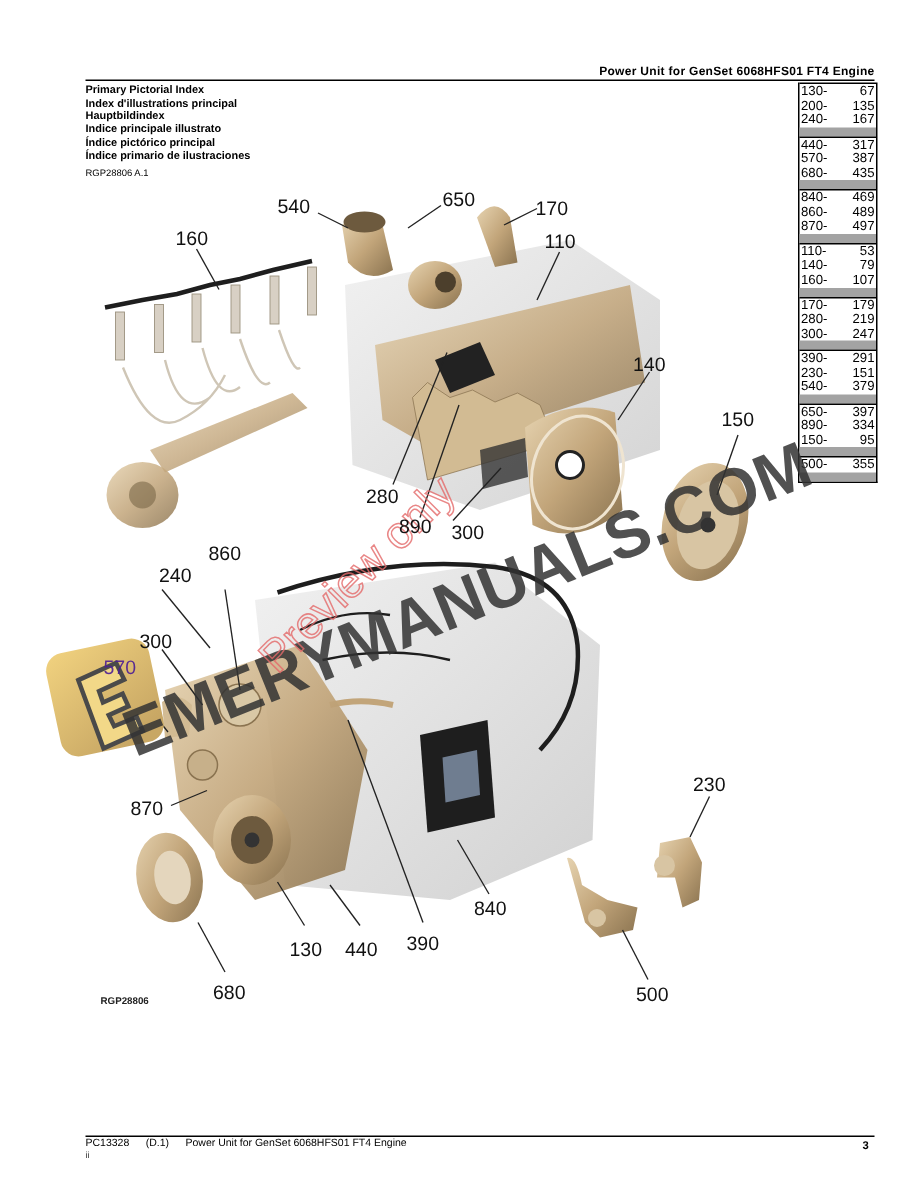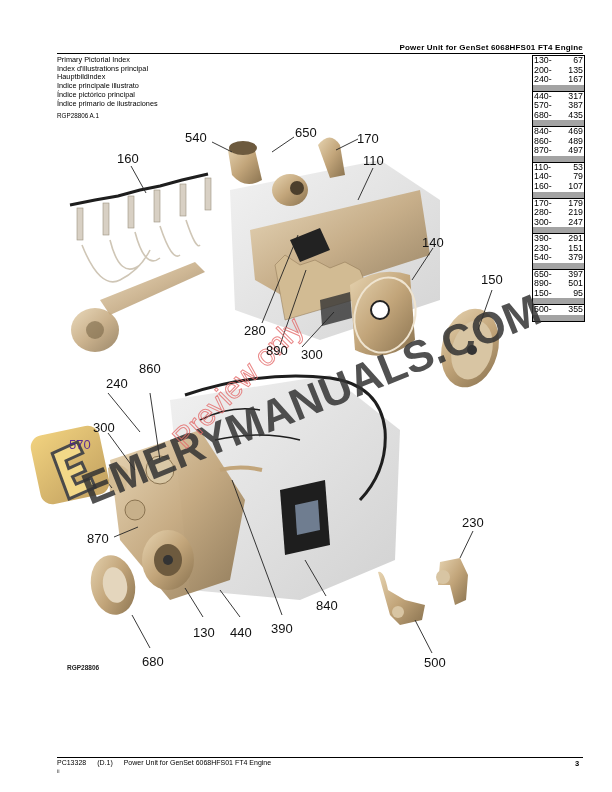--- a/index.html
+++ b/index.html
@@ -2,21 +2,21 @@
 <html><head>
 <meta charset="utf-8">
 <style>
   html, body { margin:0; padding:0; background:#ffffff; }
   body { width:612px; height:792px; position:relative; overflow:hidden;
          font-family:"Liberation Sans", sans-serif; color:#000; }
   .abs { position:absolute; }
   .header-title { left:300px; top:43px; width:283px; text-align:right;
                   font-weight:bold; font-size:8px; letter-spacing:0.2px; }
   .header-rule { left:57px; top:53px; width:526px; height:1px; background:#000; }
-  .index-titles { left:57px; top:56px; font-weight:normal; font-size:7.3px; line-height:8.7px; }
+  .index-titles { left:57px; top:56px; font-weight:bold; font-size:7.3px; line-height:8.7px; }
   .ref-code { left:57px; top:112px; font-size:6.3px; }
   .idx-table { left:532px; top:55px; width:51px; border:1px solid #000; border-top:none;
                font-size:8.8px; line-height:9.55px; }
   .idx-group { border-top:1px solid #000; }
   .idx-row { display:flex; justify-content:space-between; padding:0 1px 0 1px; }
   .idx-row.last { border-bottom:6px solid #a3a3a3; }
   .callout { font-weight:normal; font-size:13px; color:#111; }
   .leader { stroke:#222; stroke-width:0.9; fill:none; }
   .fig-code { left:67px; top:664px; font-weight:bold; font-size:6.5px; color:#222; }
   .footer-rule { left:57px; top:757px; width:526px; height:1px; background:#000; }
@@ -128,21 +128,21 @@
         <span>379</span>
       </div>
   </div>
   <div class="idx-group">
     <div class="idx-row">
         <span>650-</span>
         <span>397</span>
       </div>
     <div class="idx-row">
         <span>890-</span>
-        <span>501</span>
+        <span>334</span>
       </div>
     <div class="idx-row last">
         <span>150-</span>
         <span>95</span>
       </div>
   </div>
   <div class="idx-group">
     <div class="idx-row last">
         <span>500-</span>
         <span>355</span>

